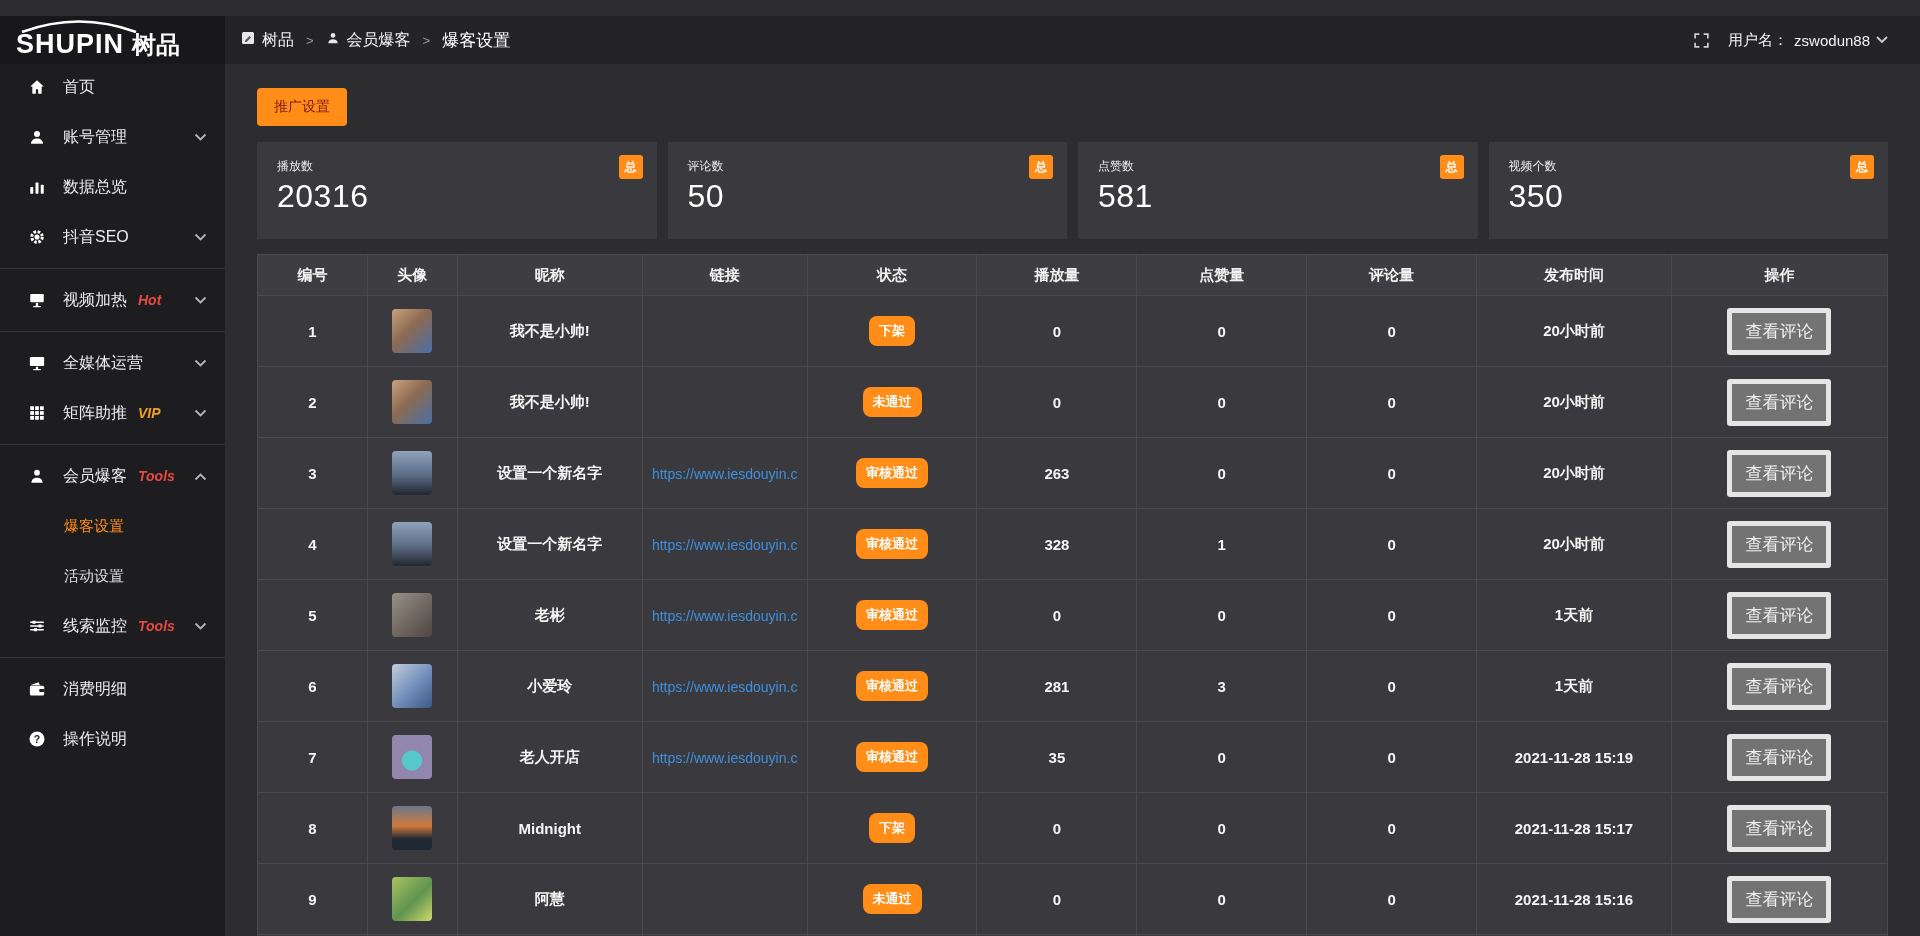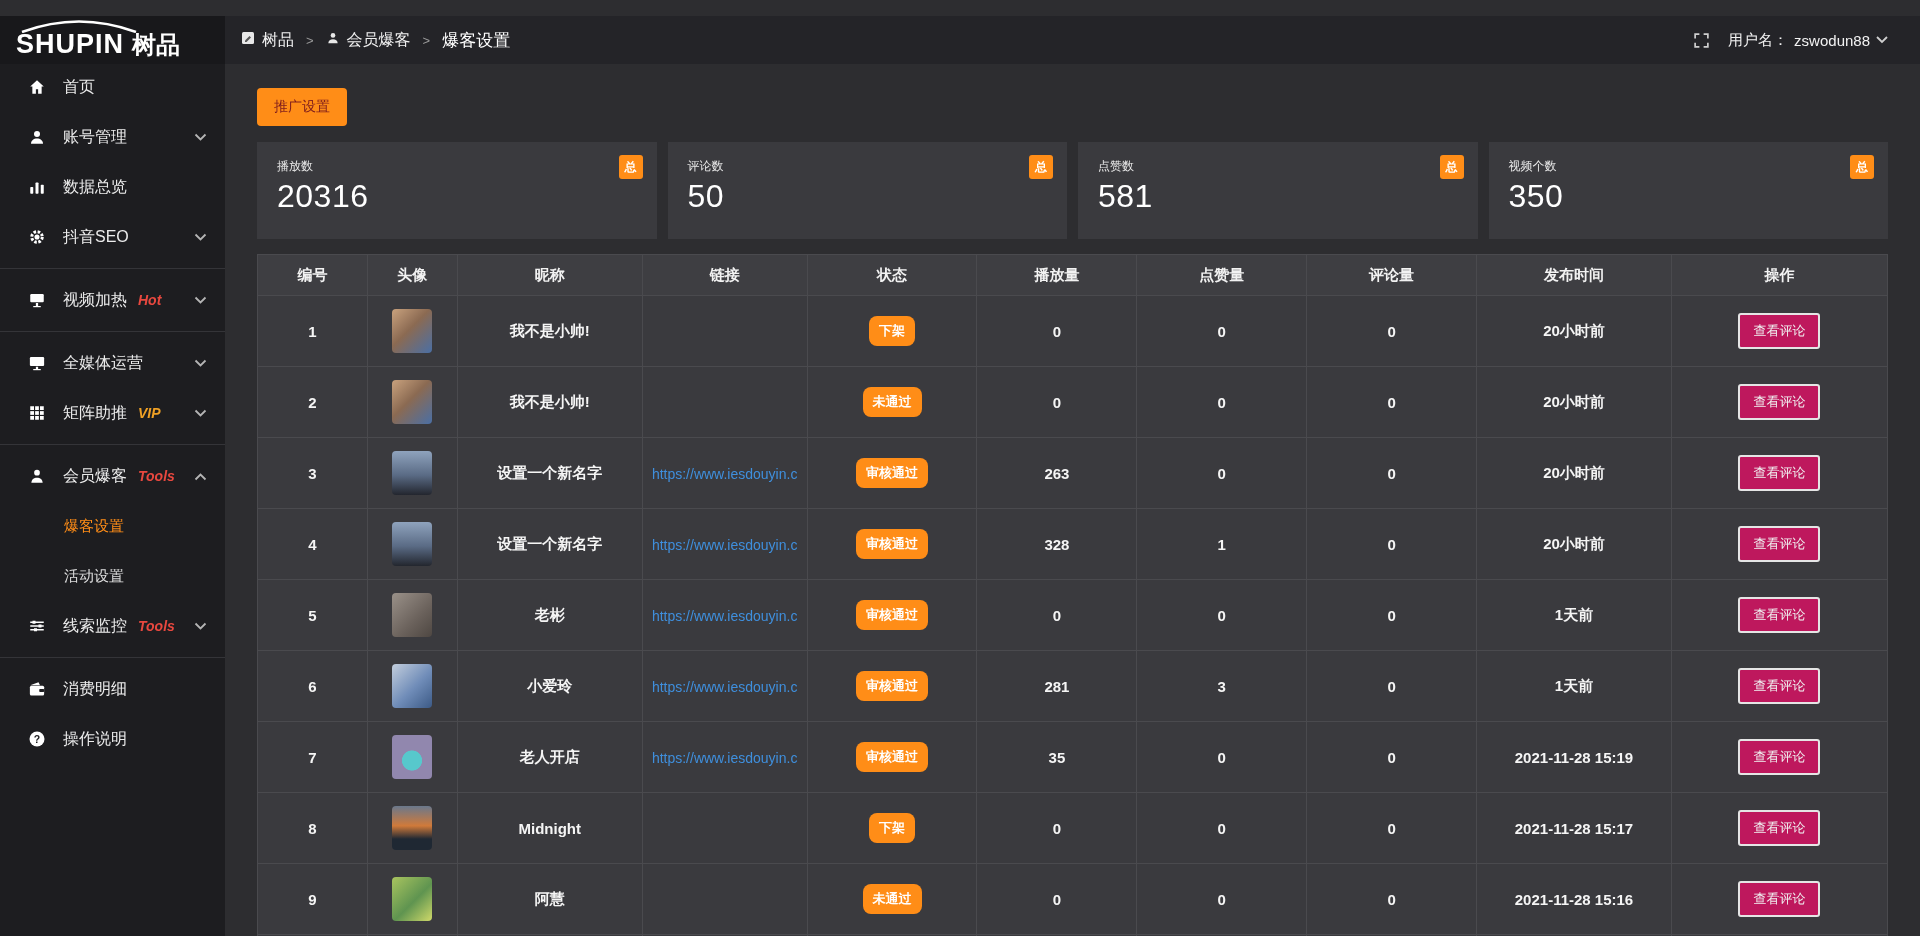--- a/index.html
+++ b/index.html
@@ -48,21 +48,21 @@
   .avatar{width:40px;height:44px;border-radius:4px;margin:0 auto}
   .av-boy{background:linear-gradient(135deg,#c9a27e 0%,#8b6a52 45%,#4a6fa5 100%)}
   .av-sky{background:linear-gradient(180deg,#8fa3bd 0%,#5a6b85 55%,#23262e 100%)}
   .av-man{background:linear-gradient(135deg,#9a9189 0%,#6b625c 60%,#4e4742 100%)}
   .av-girl{background:linear-gradient(135deg,#c3cedd 0%,#6f8cb8 55%,#3c5a86 100%)}
   .av-cartoon{background:radial-gradient(circle at 50% 58%,#57c8cc 0 30%,#9187ae 32%)}
   .av-sunset{background:linear-gradient(180deg,#6a788c 0%,#d07a3a 45%,#1f2833 75%)}
   .av-green{background:linear-gradient(135deg,#a9c45f 0%,#5f9450 55%,#cfd96a 100%)}
   .link-cell{color:#3f8fdd;font-size:14px;font-weight:400;white-space:nowrap;cursor:pointer}
   .status-badge{display:inline-block;background:#ff8d17;color:#fff;font-size:13px;font-weight:600;padding:6px 10px;border-radius:8px;cursor:pointer}
-  .action-btn{background:#be185d;border:2px solid #e5e5e5;color:#f0f0f0;font-size:13px;padding:7px 13px;border-radius:3px;cursor:pointer}
+  .action-btn{background:#737373;border:5px solid #e5e5e5;color:#f0f0f0;font-size:17px;padding:7px 13px;border-radius:3px;cursor:pointer}
 </style>
 </head>
 <body>
 
 <div class="topbar">
   <div class="logo-zone">
     <div class="logo">
       <svg class="logo-arc" width="122" height="13" viewBox="0 0 122 13">
           <path d="M4 12 Q61 -9 118 12" stroke="#ffffff" stroke-width="2.6" fill="none"></path>
         </svg>

